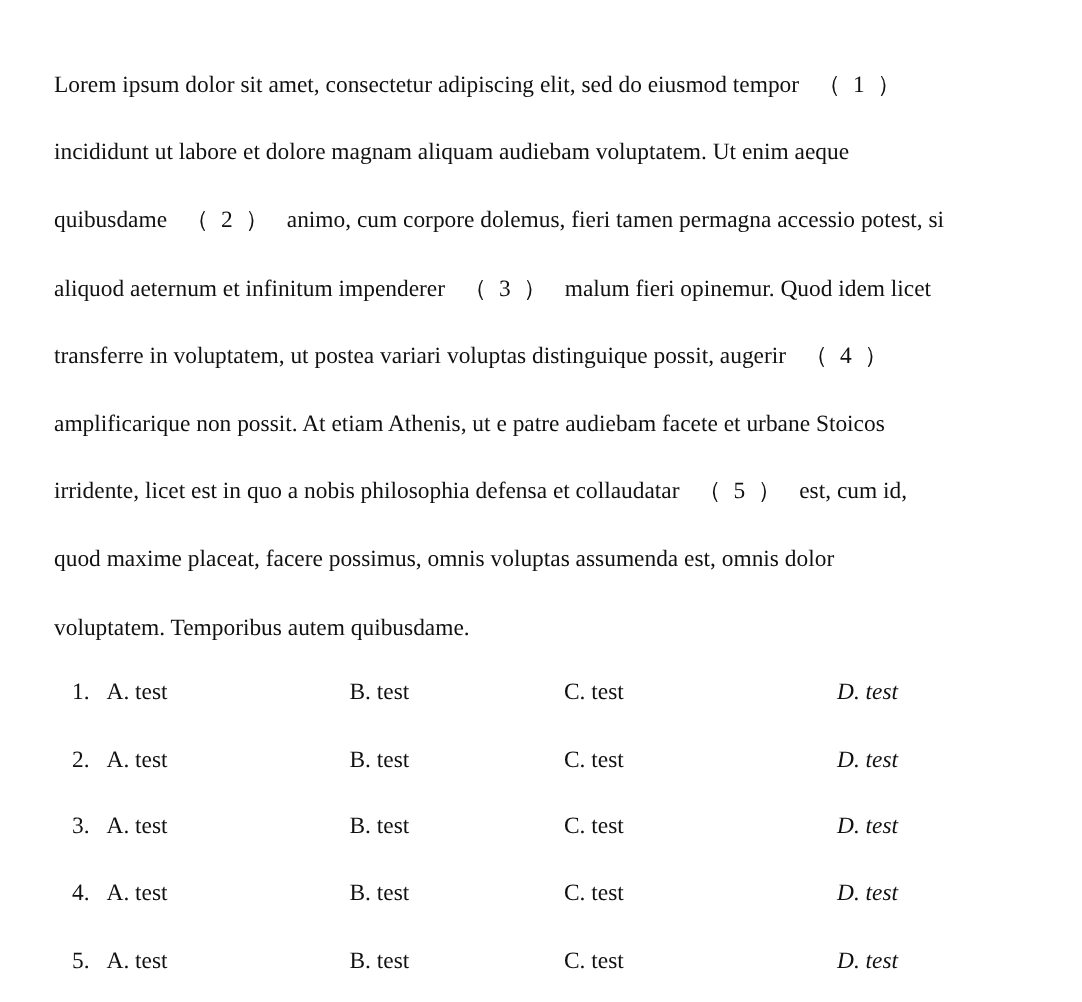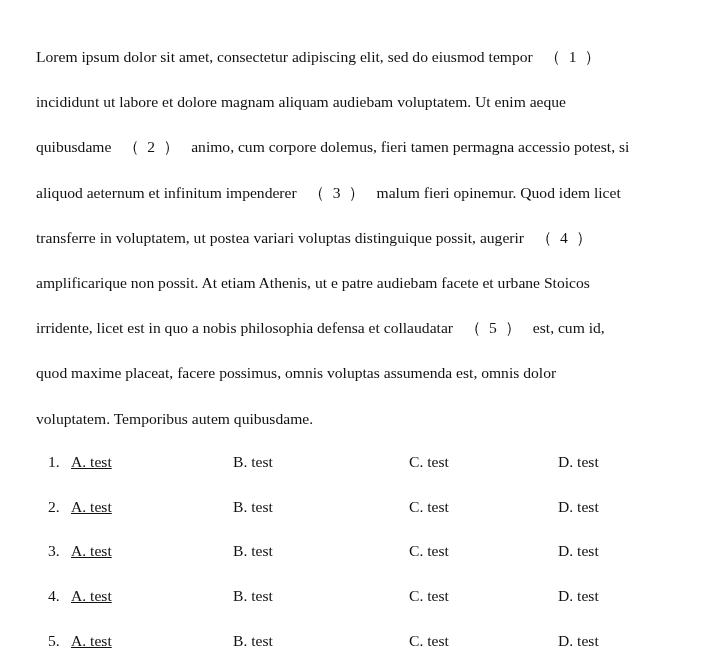--- a/index.html
+++ b/index.html
@@ -43,24 +43,24 @@
       font-size: 15.6px;
     }
     .opt-row {
       position: relative;
       height: 44.7px;
       line-height: 44.7px;
       white-space: nowrap;
     }
     .opt-num { position: absolute; left: 0; }
     .opt { position: absolute; }
-    .opt.a { left: 23px; text-decoration: underline; }
+    .opt.a { left: 23px; }
     .opt.b { left: 185px; }
-    .opt.c { left: 361px; }
-    .opt.d { left: 510px; }
+    .opt.c { left: 328px; }
+    .opt.d { left: 510px; font-style: italic; }
   </style>
 </head>
 <body>
 
 <div class="passage">
   <div class="line">
     <span>Lorem ipsum dolor sit amet, consectetur adipiscing elit, sed do eiusmod tempor</span>
     <span class="blank"><span class="paren">（</span><span class="bnum">1</span><span class="paren">）</span></span>
   </div>
   <div class="line">

